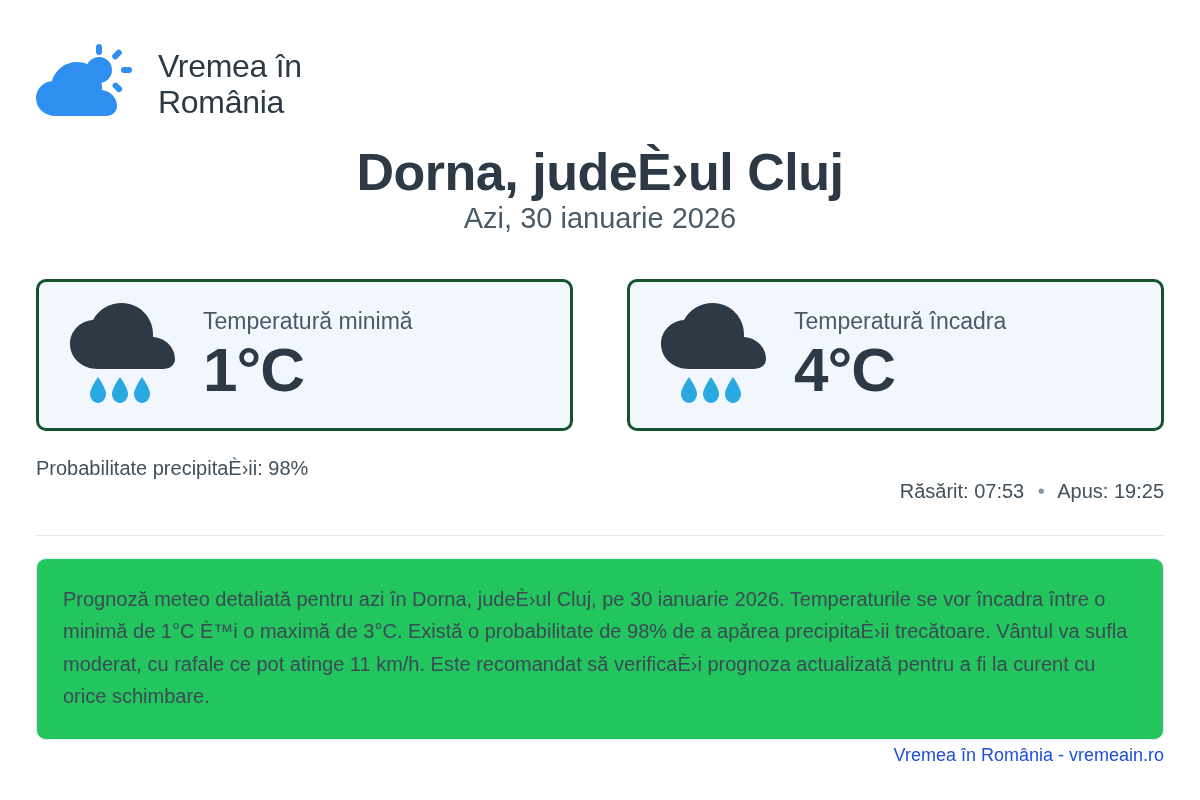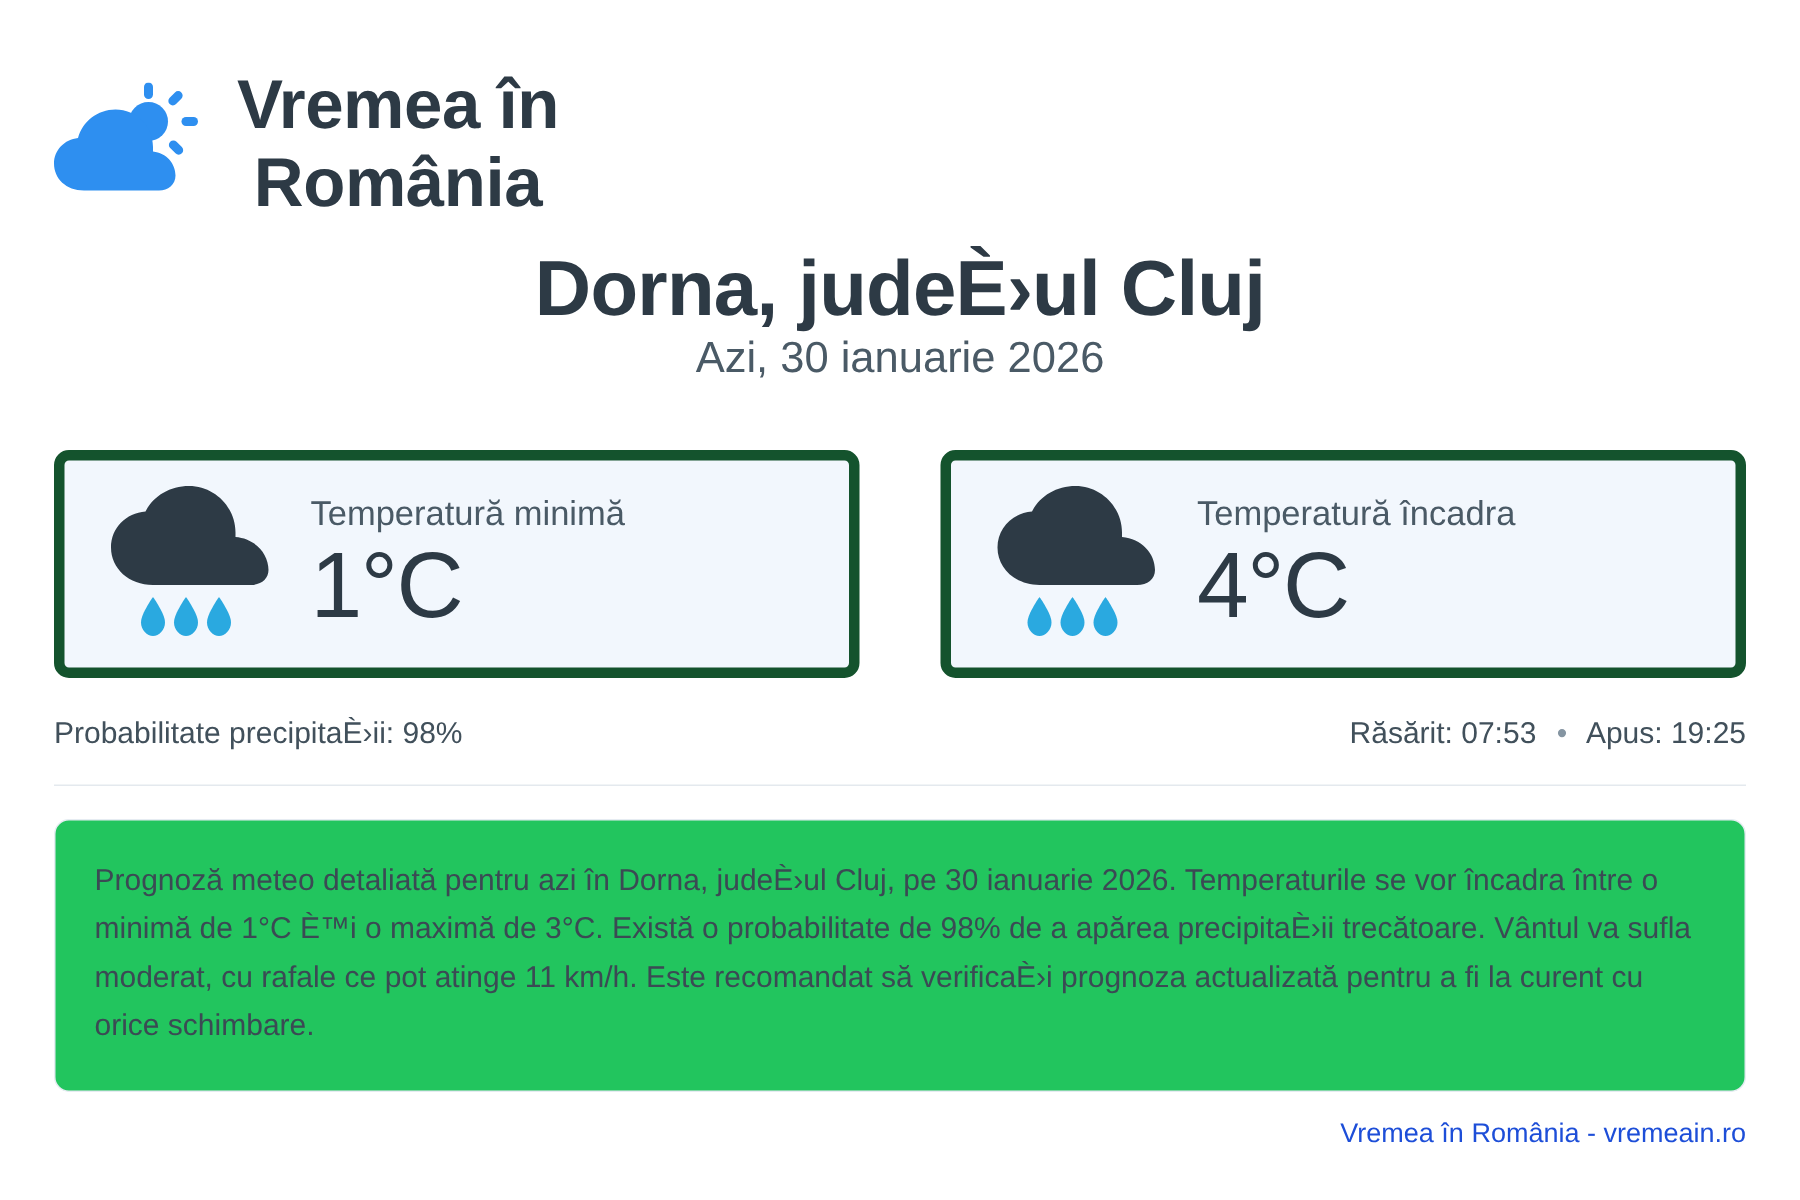--- a/index.html
+++ b/index.html
@@ -18,27 +18,26 @@
 
   
   .brand {
     display: flex;
     align-items: center;
     gap: 18px;
     padding-top: 44px;
   }
   .brand-logo { width: 104px; height: 82px; flex: 0 0 auto; }
   .brand-title {
-    font-size: 46px;
-    font-weight: bold;
+    font-size: 32px;
+    font-weight: normal;
     line-height: 1.12;
     color: #2d3a45;
     letter-spacing: -0.3px;
     white-space: pre-line;
-    text-align: center;
   }
 
   
   .city-title {
     text-align: center;
     font-size: 52px;
     font-weight: bold;
     color: #2d3a45;
     margin-top: 16px;
     letter-spacing: -0.5px;
@@ -53,51 +52,51 @@
   
   .cards {
     display: flex;
     gap: 54px;
     margin-top: 44px;
   }
   .card {
     flex: 1 1 0;
     height: 152px;
     background: #f2f7fd;
-    border: 7px solid #14532d;
+    border: 3px solid #14532d;
     border-radius: 10px;
     display: flex;
     align-items: center;
     padding: 0 26px;
     gap: 20px;
   }
   .card-icon { width: 118px; height: 104px; flex: 0 0 auto; }
   .card-text { display: flex; flex-direction: column; justify-content: center; }
   .card-label {
     font-size: 23px;
     color: #4a5a66;
     margin-bottom: 2px;
   }
   .card-value {
     font-size: 62px;
-    font-weight: normal;
+    font-weight: bold;
     color: #2d3a45;
     line-height: 1.05;
     letter-spacing: -1px;
   }
 
   
   .stats {
     display: flex;
-    align-items: center;
     margin-top: 26px;
-    padding-bottom: 22px;
+    padding-bottom: 32px;
     border-bottom: 1px solid #e4e9ee;
     font-size: 20px;
     color: #41505b;
+    flex-direction: column;
   }
   .stat-left { flex: 1 1 0; text-align: left; }
   .stat-mid { flex: 1 1 0; text-align: center; }
   .stat-right { flex: 1 1 0; text-align: right; white-space: nowrap; }
   .dot-sep { color: #8595a2; padding: 0 8px; }
 
   
   .desc {
     margin-top: 22px;
     background: #22c55e;

